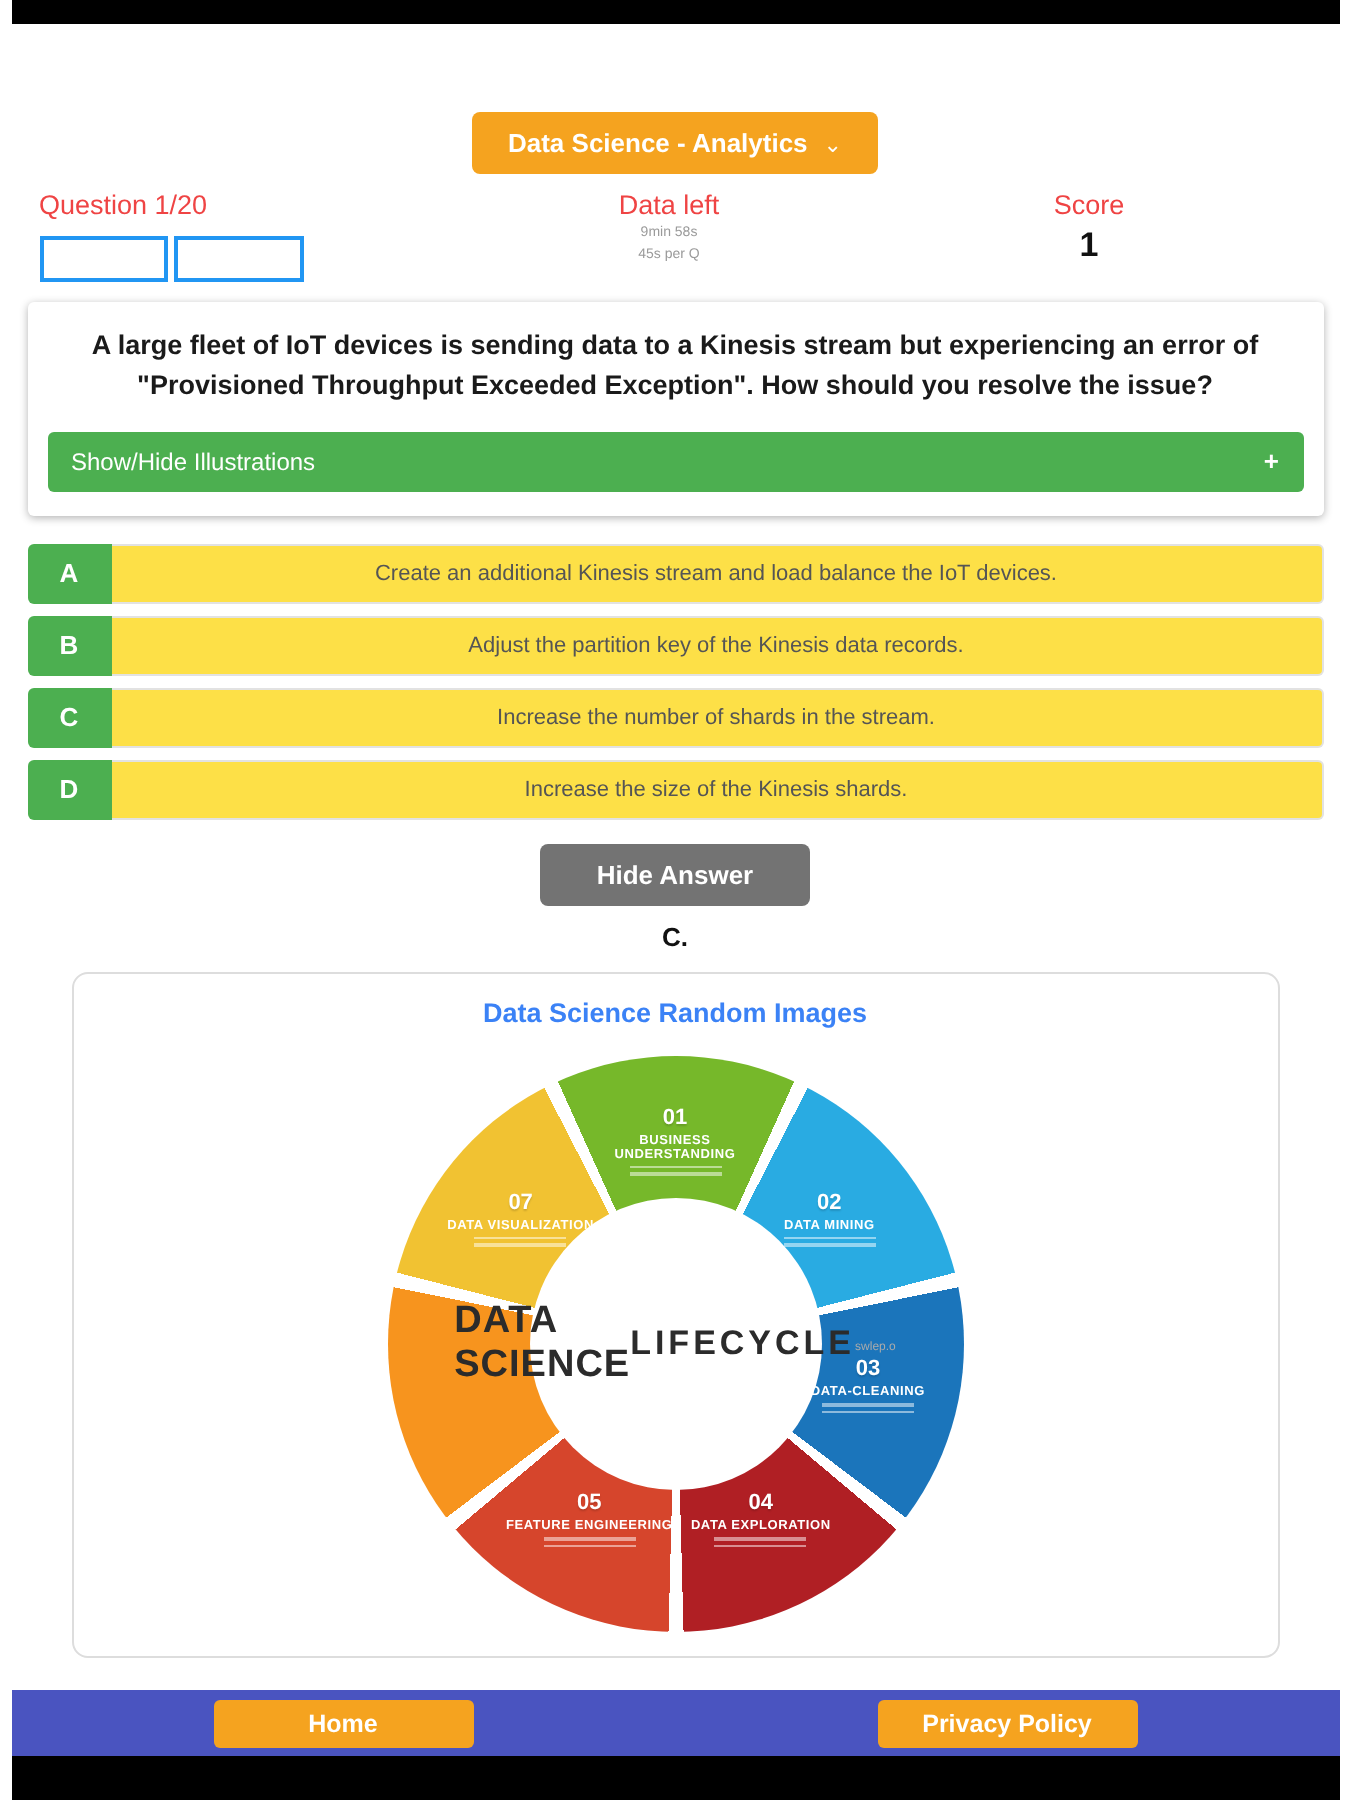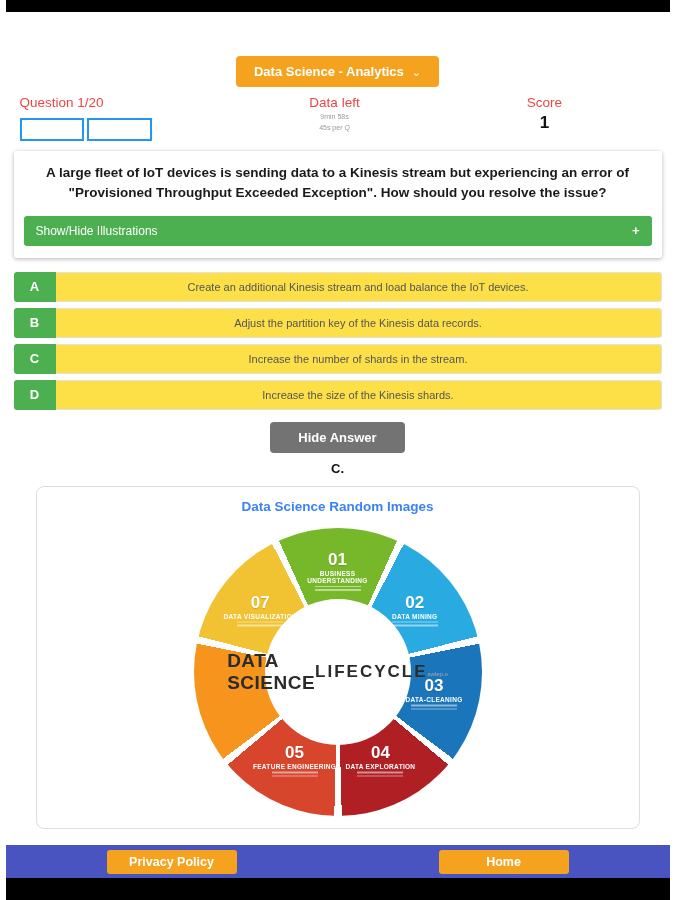--- a/index.html
+++ b/index.html
@@ -62,21 +62,21 @@
 
   .donut { position:relative; width:288px; height:288px; border-radius:50%; margin:14px auto 4px;
     background:#eee; }
   .donut-hole { position:absolute; left:71px; top:71px; width:146px; height:146px; background:#fff;
     border-radius:50%; z-index:2; display:flex; flex-direction:row; align-items:center; justify-content:center; }
   .center-1 { font-size:19px; font-weight:800; color:#2b2b2b; letter-spacing:.5px; }
   .center-2 { font-size:17px; font-weight:700; color:#2b2b2b; letter-spacing:2px; }
   .center-note { font-size:6px; color:#aaa; margin-top:5px; }
 
   .seg-label { position:absolute; width:92px; transform:translate(-50%,-50%); text-align:center; color:#fff; z-index:1; }
-  .seg-num { font-size:17px; font-weight:800; line-height:1; text-shadow:0 1px 1px rgba(0,0,0,.15); }
+  .seg-num { font-size:11px; font-weight:800; line-height:1; text-shadow:0 1px 1px rgba(0,0,0,.15); }
   .seg-name { font-size:6.5px; font-weight:bold; margin-top:2px; letter-spacing:.3px; }
   .seg-lines i { display:block; width:46px; height:1.5px; background:rgba(255,255,255,.5); margin:2px auto 0; }
   .seg-pos-1 { left:50%;   top:15%; }
   .seg-pos-2 { left:76.8%; top:28.5%; }
   .seg-pos-3 { left:83.5%; top:57.6%; }
   .seg-pos-4 { left:64.9%; top:80.9%; }
   .seg-pos-5 { left:35.1%; top:80.9%; }
   .seg-pos-6 { left:16.5%; top:57.6%; }
   .seg-pos-7 { left:23.2%; top:28.5%; }
 
@@ -202,18 +202,18 @@
 
       <div class="donut-hole">
         <div class="center-1">DATA SCIENCE</div>
         <div class="center-2">LIFECYCLE</div>
         <div class="center-note">swlep.o</div>
       </div>
     </div>
   </div>
 
   <div class="footer-bar">
+    <button class="footer-btn">Home</button>
     <button class="footer-btn">Privacy Policy</button>
-    <button class="footer-btn">Home</button>
   </div>
 
   <div class="strip-bottom"></div>
 </div>
 
 </body></html>

